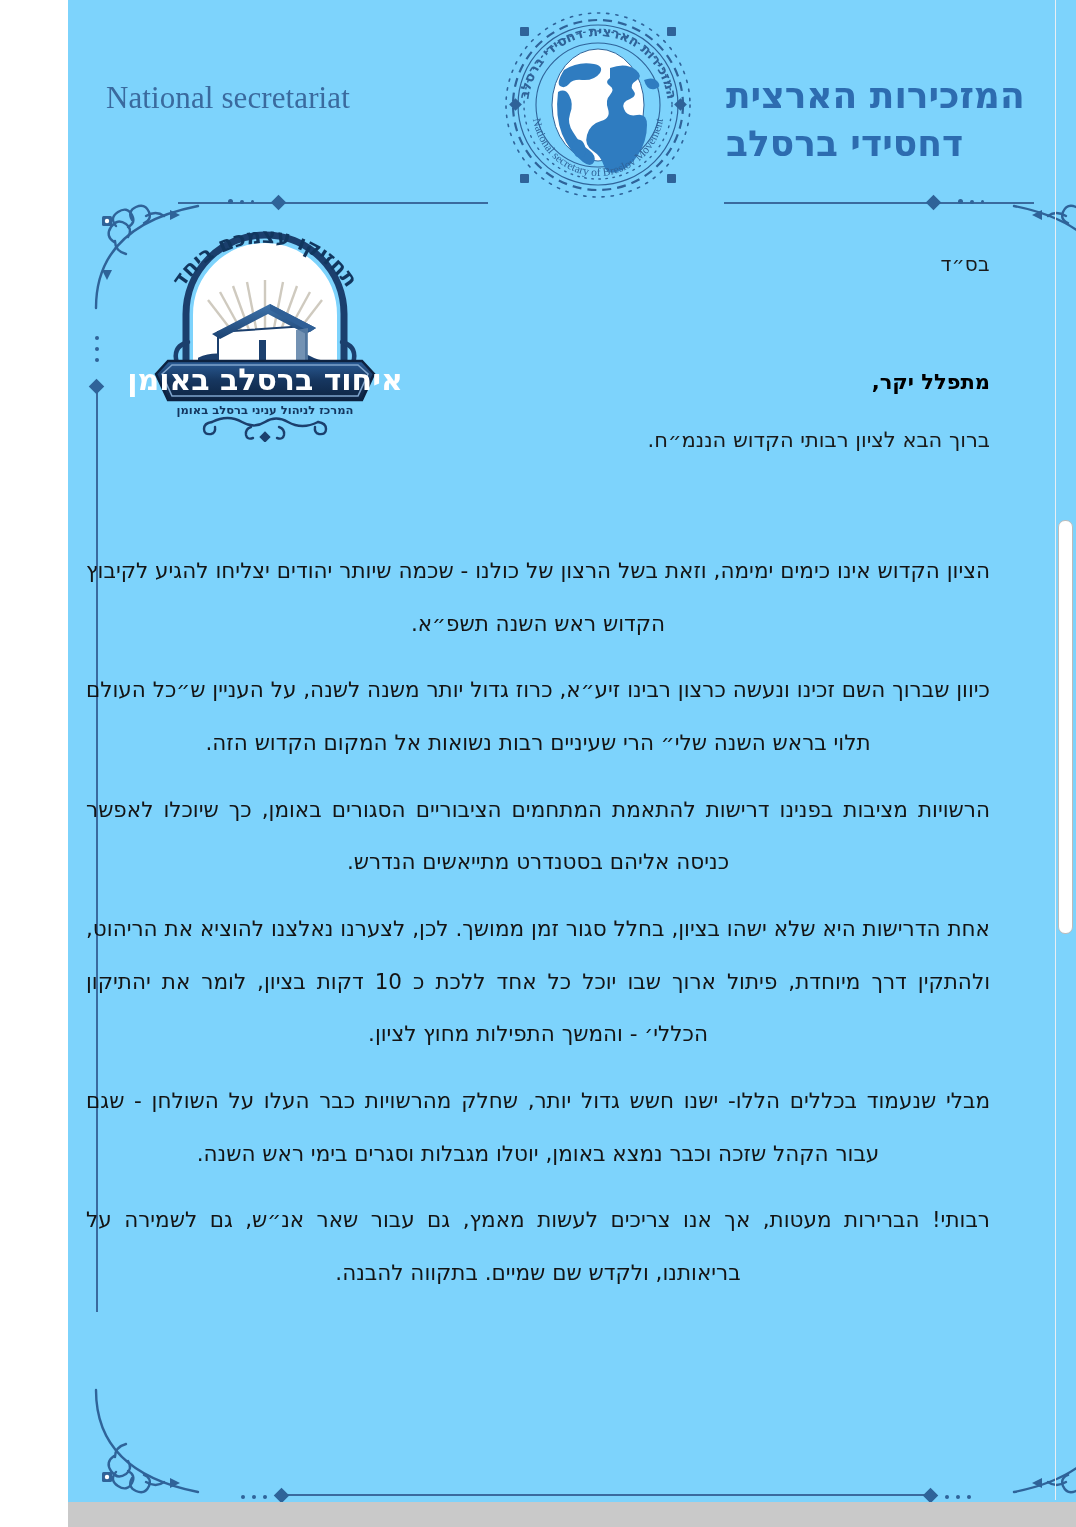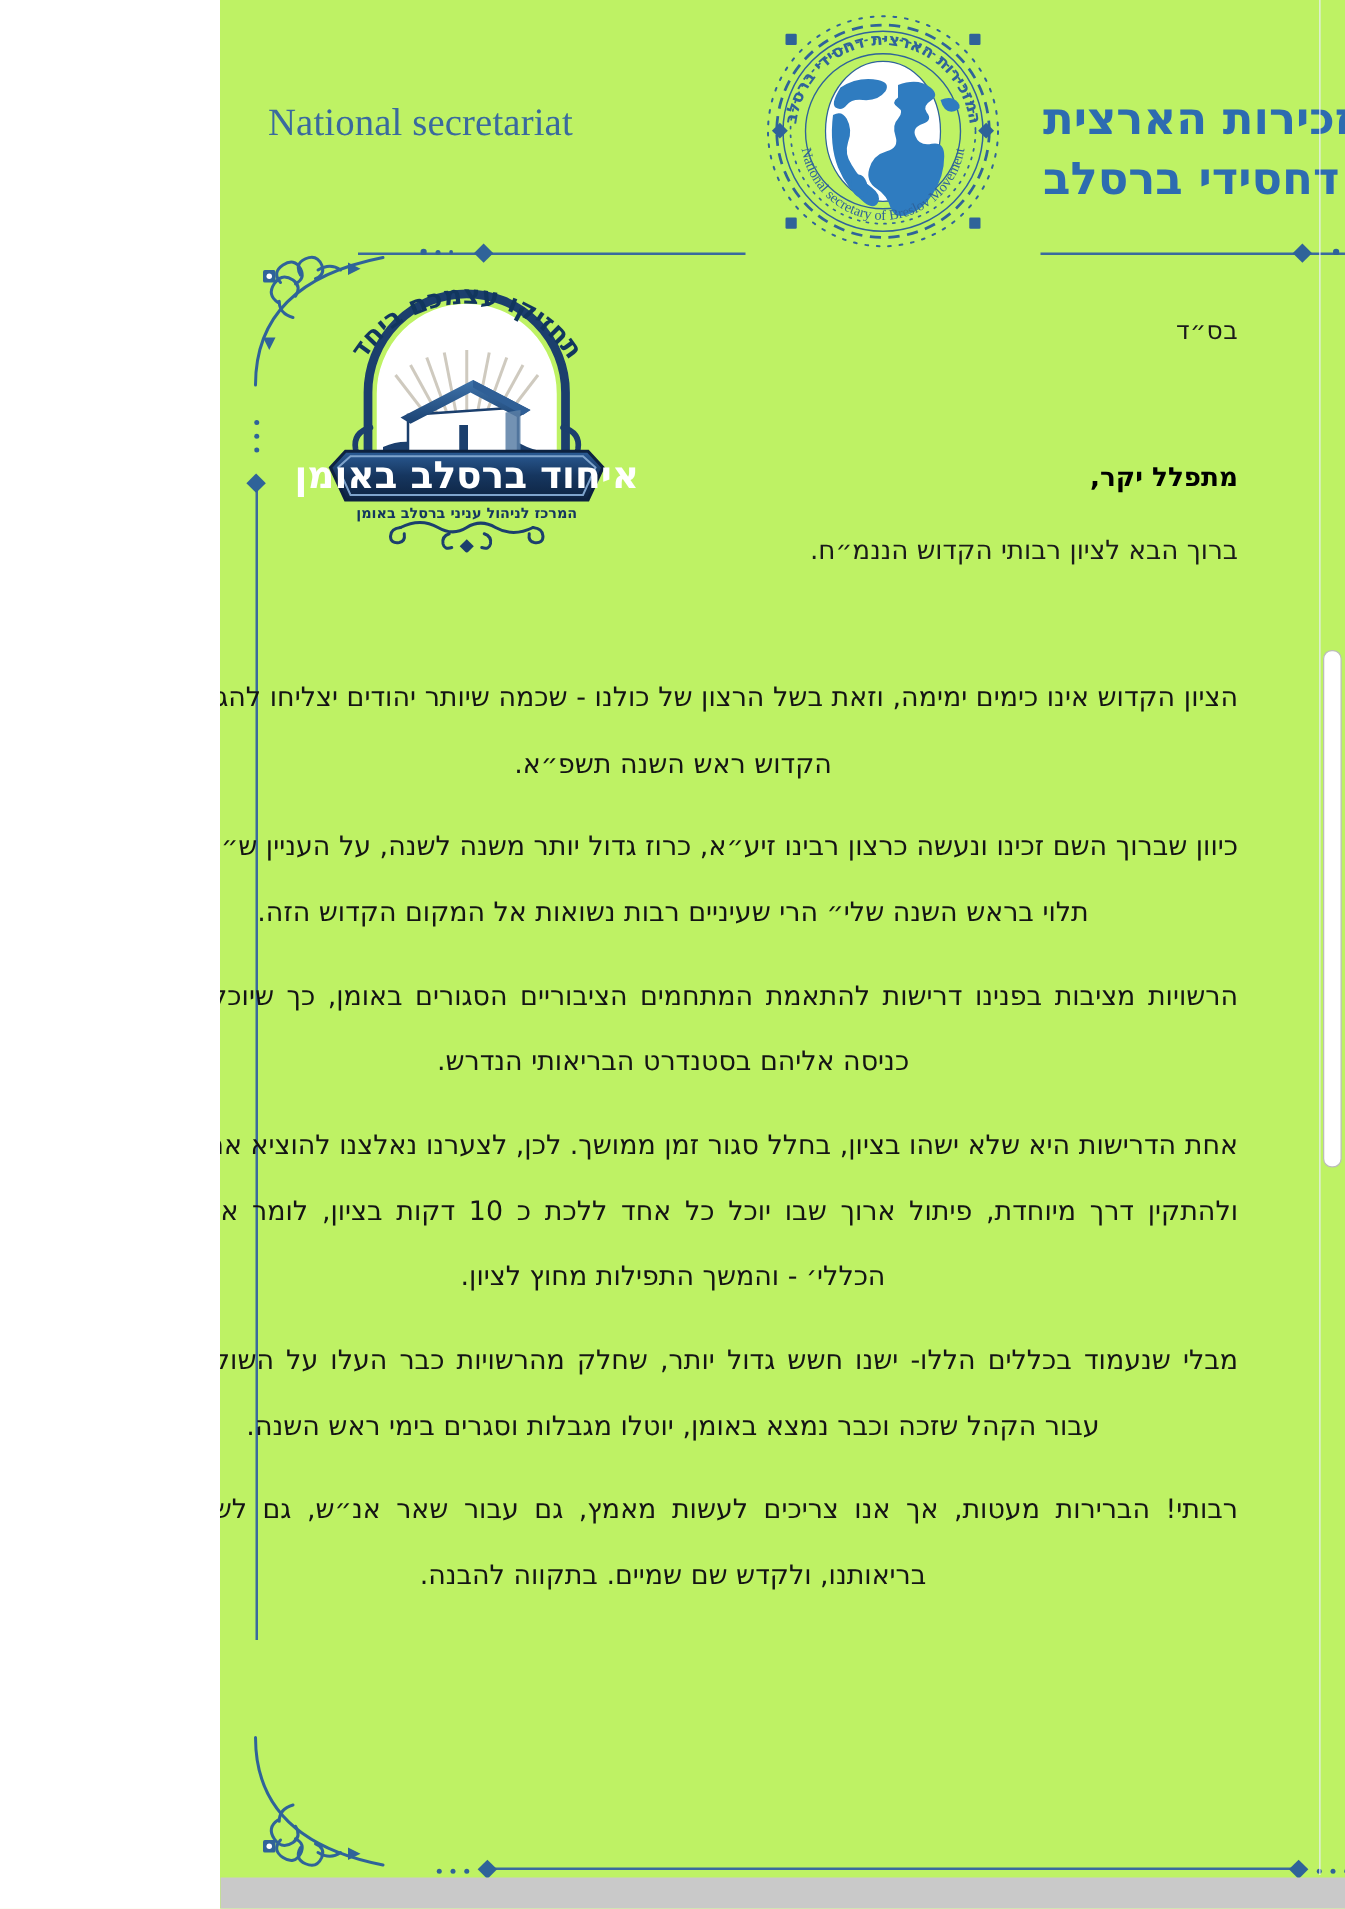--- a/index.html
+++ b/index.html
@@ -5,23 +5,23 @@
   html, body {
     margin: 0;
     padding: 0;
     background: #ffffff;
   }
   body {
     font-family: "DejaVu Sans", sans-serif;
   }
   .page {
     position: relative;
-    width: 900px;
+    width: 1008px;
     height: 1527px;
-    background: #bef264;
+    background: #7dd3fc;
     overflow: hidden;
   }
 
   
   .letterhead {
     position: absolute;
     top: 0; left: 0;
     width: 1076px;
     height: 205px;
   }
@@ -192,21 +192,21 @@
     right: 86px;
     top: 428px;
     direction: rtl;
     font-size: 21px;
     color: #1a1a1a;
   }
 
   .body-text {
     position: absolute;
     right: 86px;
-    top: 533px;
+    top: 545px;
     width: 904px;
     direction: rtl;
     text-align: justify;
     text-align-last: center;
     font-size: 21.5px;
     line-height: 2.45;
     color: #141414;
   }
   .body-text p {
     margin: 0 0 14px 0;
@@ -502,21 +502,21 @@
     </svg>
   </div>
 
   <div class="bsd">בס״ד</div>
   <div class="salutation">מתפלל יקר,</div>
   <div class="welcome">ברוך הבא לציון רבותי הקדוש הננמ״ח.</div>
 
   <div class="body-text">
     <p>הציון הקדוש אינו כימים ימימה, וזאת בשל הרצון של כולנו - שכמה שיותר יהודים יצליחו להגיע לקיבוץ הקדוש ראש השנה תשפ״א.</p>
     <p>כיוון שברוך השם זכינו ונעשה כרצון רבינו זיע״א, כרוז גדול יותר משנה לשנה, על העניין ש״כל העולם תלוי בראש השנה שלי״ הרי שעיניים רבות נשואות אל המקום הקדוש הזה.</p>
-    <p>הרשויות מציבות בפנינו דרישות להתאמת המתחמים הציבוריים הסגורים באומן, כך שיוכלו לאפשר כניסה אליהם בסטנדרט הבריאותי הנדרש.</p>
+    <p>הרשויות מציבות בפנינו דרישות להתאמת המתחמים הציבוריים הסגורים באומן, כך שיוכלו לאפשר כניסה אליהם בסטנדרט מתייאשים הנדרש.</p>
     <p>אחת הדרישות היא שלא ישהו בציון, בחלל סגור זמן ממושך. לכן, לצערנו נאלצנו להוציא את הריהוט, ולהתקין דרך מיוחדת, פיתול ארוך שבו יוכל כל אחד ללכת כ 10 דקות בציון, לומר את יהתיקון הכללי׳ - והמשך התפילות מחוץ לציון.</p>
     <p>מבלי שנעמוד בכללים הללו- ישנו חשש גדול יותר, שחלק מהרשויות כבר העלו על השולחן - שגם עבור הקהל שזכה וכבר נמצא באומן, יוטלו מגבלות וסגרים בימי ראש השנה.</p>
     <p>רבותי! הברירות מעטות, אך אנו צריכים לעשות מאמץ, גם עבור שאר אנ״ש, גם לשמירה על בריאותנו, ולקדש שם שמיים. בתקווה להבנה.</p>
   </div>
 
   <div class="page-edge"></div>
   <div class="scrollbar-track">
     <div class="scrollbar-thumb"></div>
   </div>
 

